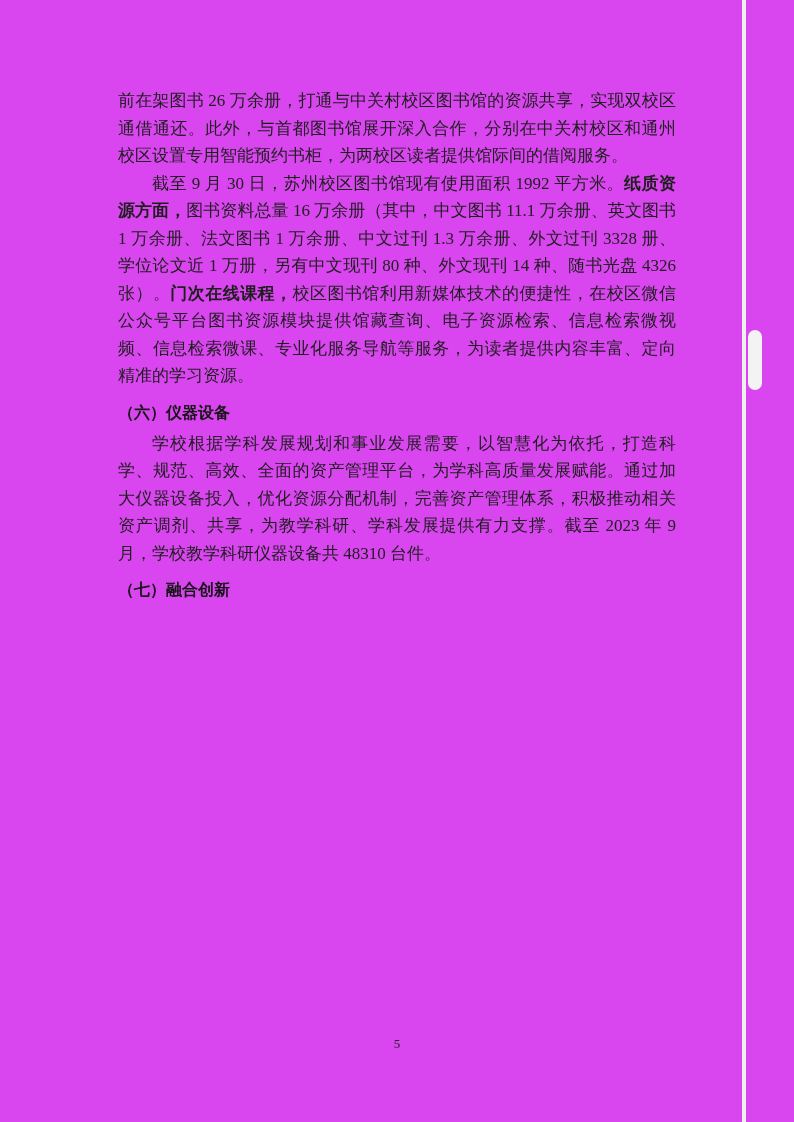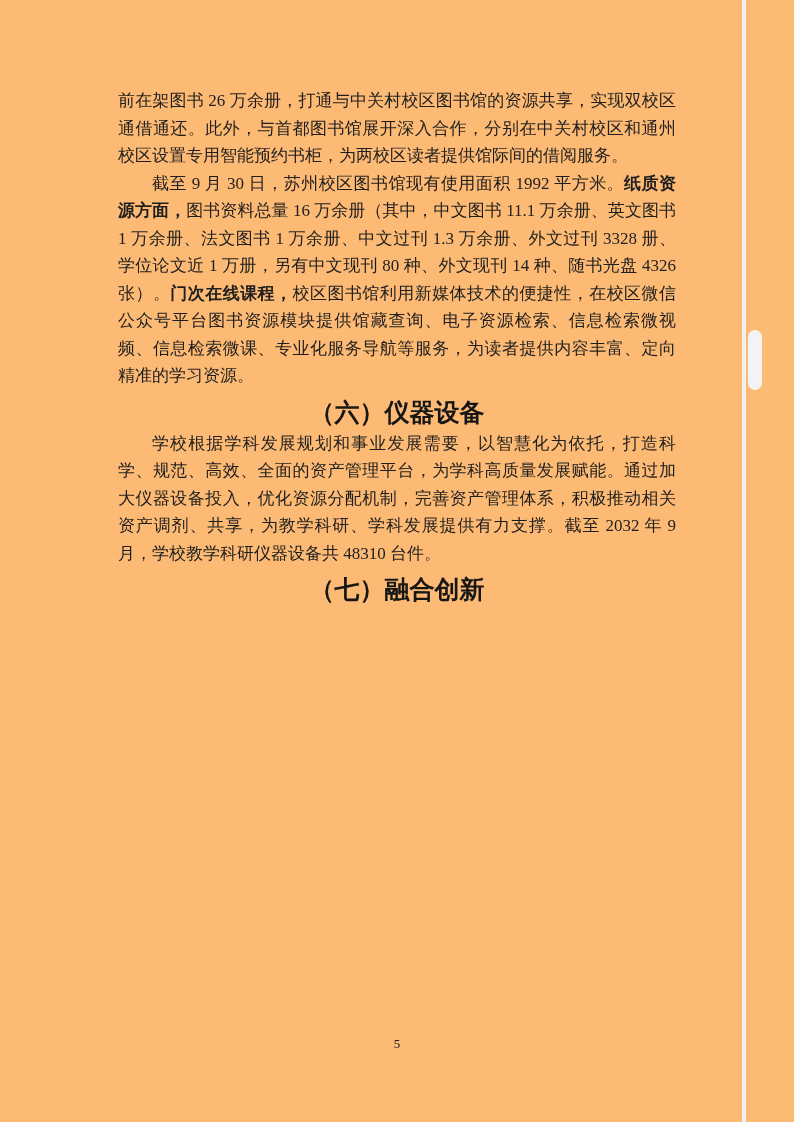--- a/index.html
+++ b/index.html
@@ -4,21 +4,21 @@
 <style>
   html, body { margin: 0; padding: 0; }
   body {
     width: 794px; height: 1122px;
     background: #fdfdfd;
     position: relative;
     overflow: hidden;
   }
   .sheet {
     position: absolute; inset: 0;
-    background: #fdba74;
+    background: #d946ef;
   }
   .scan-line {
     position: absolute; left: 742px; top: 0;
     width: 4px; height: 1122px;
     background: #f0f0f0;
   }
   .scan-blotch {
     position: absolute; left: 748px; top: 330px;
     width: 14px; height: 60px;
     background: #f3f3f3; border-radius: 7px;
@@ -28,25 +28,25 @@
     font-family: "Liberation Serif", "DejaVu Serif", serif;
     font-size: 17px; line-height: 27.5px;
     color: #1e1e1e;
     text-align: justify;
   }
   .para { margin: 0; }
   .para.indent { text-indent: 2em; }
   .para .run-bold { font-weight: 700; }
   .heading {
     font-family: Liberation Serif, serif;
-    font-size: 25px; font-weight: 700;
+    font-size: 16px; font-weight: 700;
     line-height: 34px;
     margin: 6px 0 0 0;
     color: #161616;
-    text-align: center;
+    text-align: left;
     text-indent: 0;
   }
   .page-footer {
     position: absolute; left: 0; right: 0; top: 1036px;
     text-align: center;
     font-family: "Liberation Serif", "DejaVu Serif", serif;
     font-size: 13px; color: #222222;
   }
 </style>
 </head>
@@ -58,21 +58,21 @@
   <div class="scan-blotch"></div>
 
   <main class="text-block">
 
     <p class="para">前在架图书 26 万余册，打通与中关村校区图书馆的资源共享，实现双校区通借通还。此外，与首都图书馆展开深入合作，分别在中关村校区和通州校区设置专用智能预约书柜，为两校区读者提供馆际间的借阅服务。</p>
 
     <p class="para indent"><span>截至 9 月 30 日，苏州校区图书馆现有使用面积 1992 平方米。</span><span class="run-bold">纸质资源方面，</span><span>图书资料总量 16 万余册（其中，中文图书 11.1 万余册、英文图书 1 万余册、法文图书 1 万余册、中文过刊 1.3 万余册、外文过刊 3328 册、学位论文近 1 万册，另有中文现刊 80 种、外文现刊 14 种、随书光盘 4326 张）。</span><span class="run-bold">门次在线课程，</span><span>校区图书馆利用新媒体技术的便捷性，在校区微信公众号平台图书资源模块提供馆藏查询、电子资源检索、信息检索微视频、信息检索微课、专业化服务导航等服务，为读者提供内容丰富、定向精准的学习资源。</span></p>
 
     <h2 class="heading">（六）仪器设备</h2>
 
-    <p class="para indent">学校根据学科发展规划和事业发展需要，以智慧化为依托，打造科学、规范、高效、全面的资产管理平台，为学科高质量发展赋能。通过加大仪器设备投入，优化资源分配机制，完善资产管理体系，积极推动相关资产调剂、共享，为教学科研、学科发展提供有力支撑。截至 2032 年 9 月，学校教学科研仪器设备共 48310 台件。</p>
+    <p class="para indent">学校根据学科发展规划和事业发展需要，以智慧化为依托，打造科学、规范、高效、全面的资产管理平台，为学科高质量发展赋能。通过加大仪器设备投入，优化资源分配机制，完善资产管理体系，积极推动相关资产调剂、共享，为教学科研、学科发展提供有力支撑。截至 2023 年 9 月，学校教学科研仪器设备共 48310 台件。</p>
 
     <h2 class="heading">（七）融合创新</h2>
 
 
 
 
   </main>
 
   <footer class="page-footer">
     <span>5</span>

